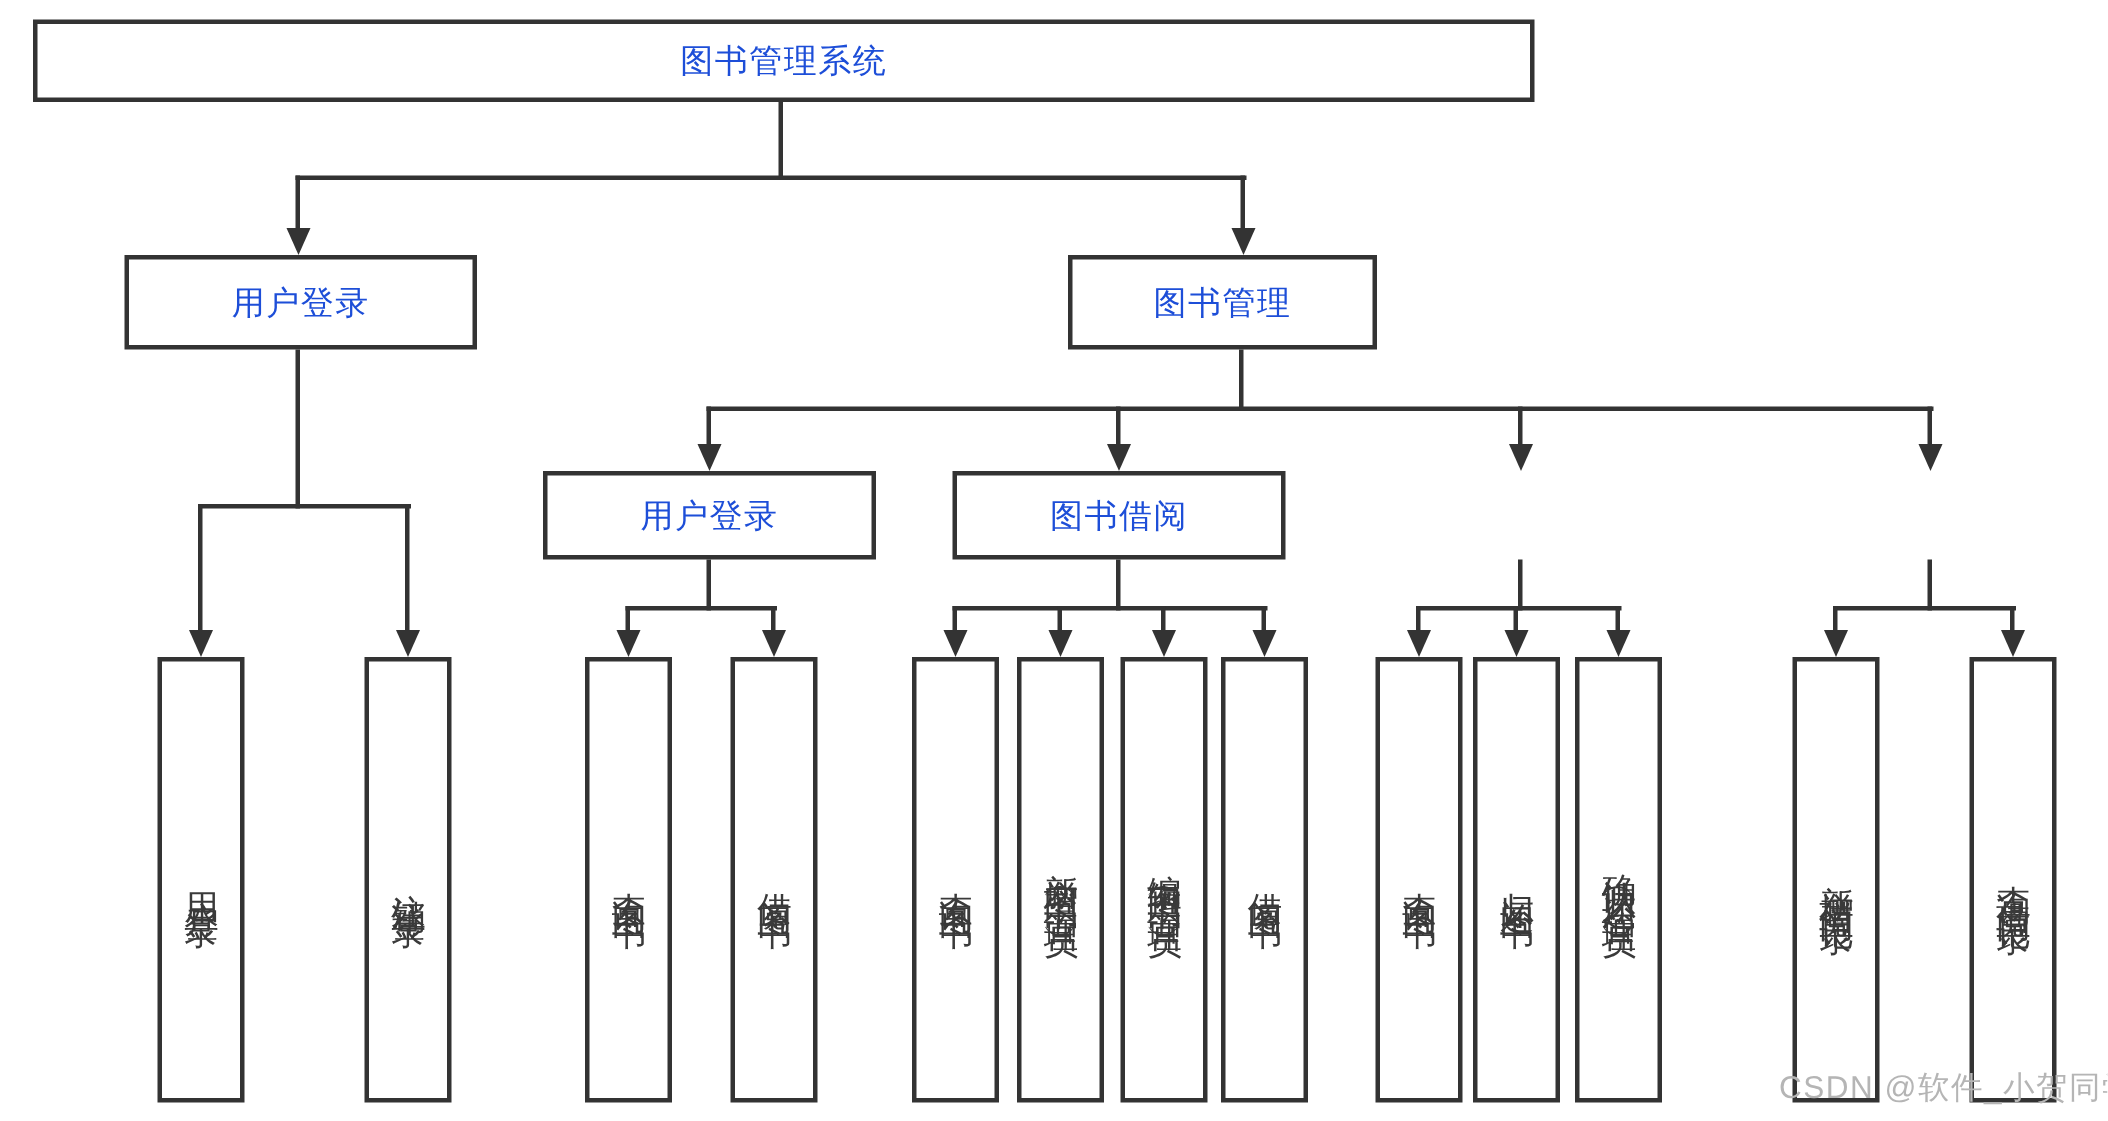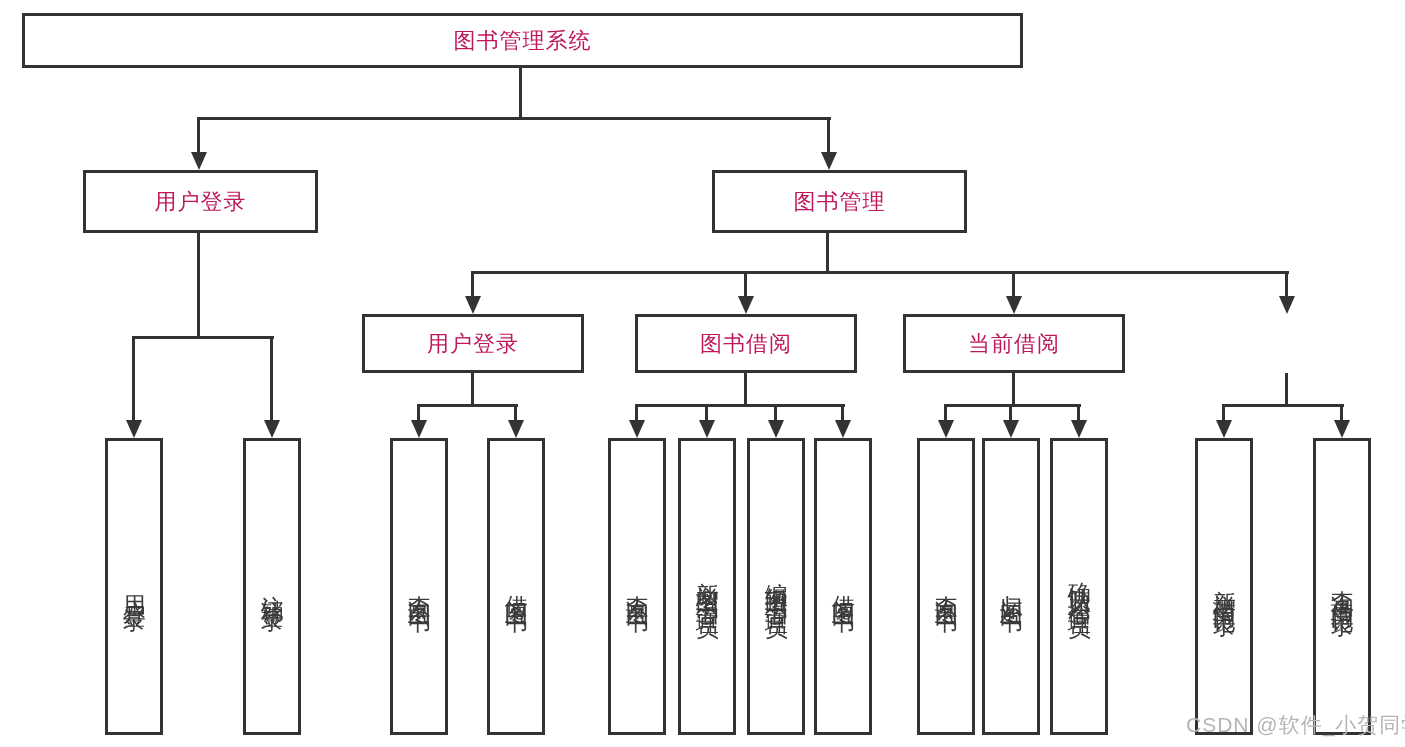--- a/index.html
+++ b/index.html
@@ -2,21 +2,21 @@
 <html><head>
 <meta charset="utf-8">
 <style>
   html,body{margin:0;padding:0;background:#ffffff;}
   #canvas{
     position:relative;width:1405px;height:747px;background:#ffffff;overflow:hidden;
     font-family:"Liberation Sans","DejaVu Sans",sans-serif;
   }
   .box{
     position:absolute;box-sizing:border-box;background:#ffffff;
-    border:3px solid #333333;color:#be185d;
+    border:3px solid #333333;color:#1d4ed8;
     display:flex;align-items:center;justify-content:center;
     font-size:22px;letter-spacing:1px;white-space:nowrap;
   }
   .vbox{
     position:absolute;box-sizing:border-box;background:#ffffff;
     border:3px solid #333333;color:#3a3a3a;
     display:flex;align-items:center;justify-content:center;
     writing-mode:vertical-rl;text-orientation:mixed;
     font-size:23px;letter-spacing:5px;line-height:1.2;
   }
@@ -41,21 +41,21 @@
   <div class="box" style="left:22px;top:13px;width:1001px;height:55px;">图书管理系统</div>
 
   <div class="vline" style="left:519px;top:68px;height:50px;"></div>
   <div class="hline" style="left:197px;top:117px;width:634px;"></div>
   <div class="vline" style="left:197px;top:117px;height:37px;"></div>
   <div class="arrow" style="left:191px;top:152px;"></div>
   <div class="vline" style="left:827px;top:117px;height:37px;"></div>
   <div class="arrow" style="left:821px;top:152px;"></div>
 
   <div class="box" style="left:83px;top:170px;width:235px;height:63px;">用户登录</div>
-  <div class="box" style="left:712px;top:170px;width:255px;height:63px;">图书管理</div>
+  <div class="box" style="left:712px;top:170px;width:206px;height:63px;">图书管理</div>
 
   <div class="vline" style="left:197px;top:233px;height:106px;"></div>
   <div class="hline" style="left:132px;top:336px;width:142px;"></div>
   <div class="vline" style="left:132px;top:336px;height:86px;"></div>
   <div class="arrow" style="left:126px;top:420px;"></div>
   <div class="vline" style="left:270px;top:336px;height:86px;"></div>
   <div class="arrow" style="left:264px;top:420px;"></div>
 
   <div class="vline" style="left:826px;top:233px;height:41px;"></div>
   <div class="hline" style="left:471px;top:271px;width:818px;"></div>
@@ -63,21 +63,20 @@
   <div class="arrow" style="left:465px;top:296px;"></div>
   <div class="vline" style="left:744px;top:271px;height:27px;"></div>
   <div class="arrow" style="left:738px;top:296px;"></div>
   <div class="vline" style="left:1012px;top:271px;height:27px;"></div>
   <div class="arrow" style="left:1006px;top:296px;"></div>
   <div class="vline" style="left:1285px;top:271px;height:27px;"></div>
   <div class="arrow" style="left:1279px;top:296px;"></div>
 
   <div class="box" style="left:362px;top:314px;width:222px;height:59px;">用户登录</div>
   <div class="box" style="left:635px;top:314px;width:222px;height:59px;">图书借阅</div>
-  <div class="box" style="left:903px;top:314px;width:222px;height:59px;">当前借阅</div>
 
   <div class="vline" style="left:471px;top:373px;height:34px;"></div>
   <div class="hline" style="left:417px;top:404px;width:101px;"></div>
   <div class="vline" style="left:417px;top:404px;height:18px;"></div>
   <div class="arrow" style="left:411px;top:420px;"></div>
   <div class="vline" style="left:514px;top:404px;height:18px;"></div>
   <div class="arrow" style="left:508px;top:420px;"></div>
 
   <div class="vline" style="left:744px;top:373px;height:34px;"></div>
   <div class="hline" style="left:635px;top:404px;width:210px;"></div>

